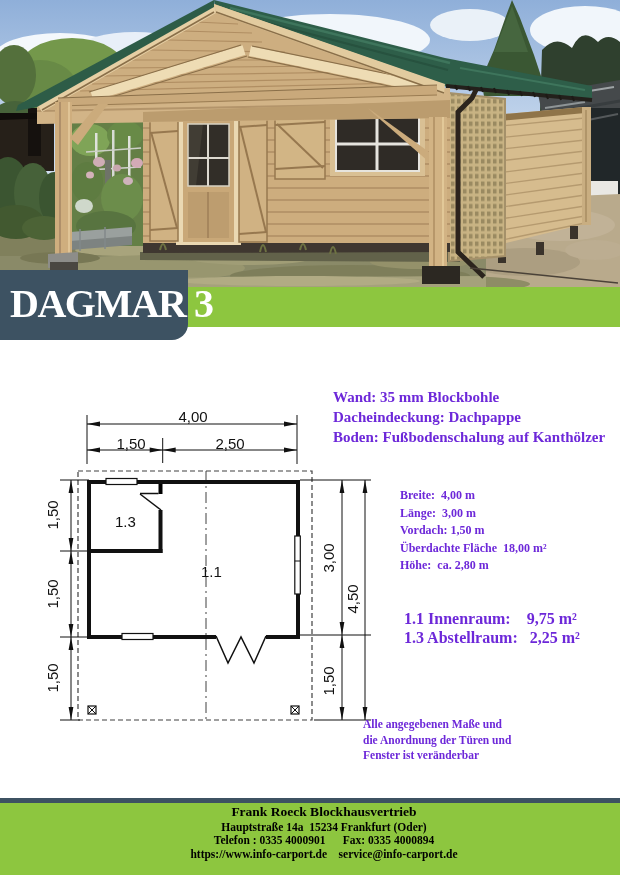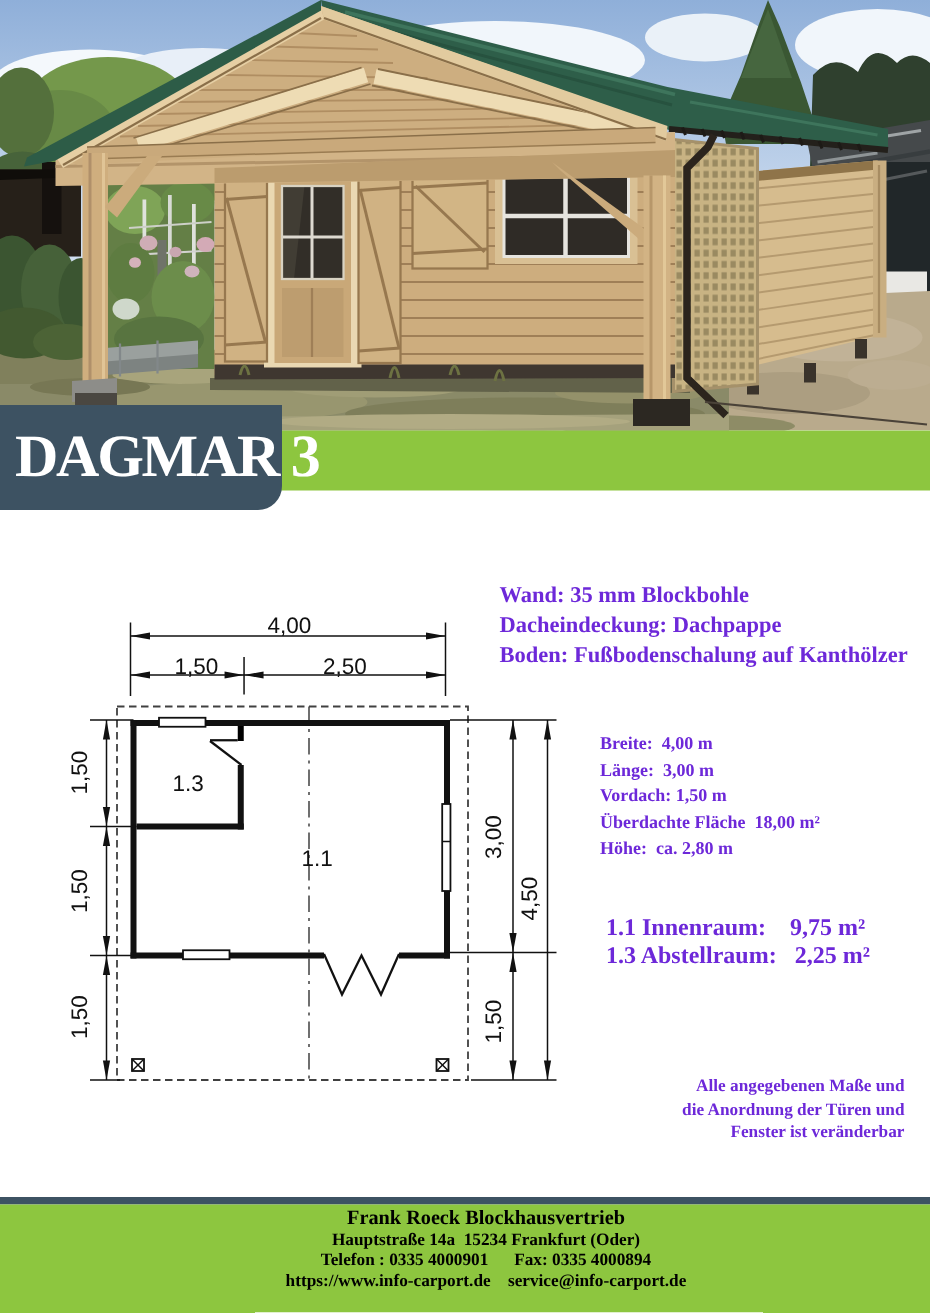--- a/index.html
+++ b/index.html
@@ -379,21 +379,21 @@
   Breite:&nbsp; 4,00 m<br>
   Länge:&nbsp; 3,00 m<br>
   Vordach: 1,50 m<br>
   Überdachte Fläche&nbsp; 18,00 m²<br>
   Höhe:&nbsp; ca. 2,80 m
 </div>
 <div class="abs spec" style="left:404px;top:576.5px;font-size:16px;line-height:19px;margin-top:32px;">
   1.1 Innenraum:&nbsp;&nbsp;&nbsp; 9,75 m²<br>
   1.3 Abstellraum:&nbsp;&nbsp; 2,25 m²
 </div>
-<div class="abs spec" style="left:363px;top:717px;width:240px;text-align:right;font-size:11.5px;line-height:15.5px;">
+<div class="abs spec" style="left:363px;top:717px;width:240px;text-align:left;font-size:11.5px;line-height:15.5px;">
   Alle angegebenen Maße und<br>
   die Anordnung der Türen und<br>
   Fenster ist veränderbar
 </div>
 
 <div id="footbar" class="abs"></div>
 <div id="footgreen" class="abs"></div>
 <div class="fl" style="top:804px;left:14px;font-size:13.5px;">Frank Roeck Blockhausvertrieb</div>
 <div class="fl" style="top:821px;left:14px;font-size:11.5px;">Hauptstraße 14a&nbsp; 15234 Frankfurt (Oder)</div>
 <div class="fl" style="top:834px;left:14px;font-size:11.5px;">Telefon : 0335 4000901&nbsp;&nbsp;&nbsp;&nbsp;&nbsp; Fax: 0335 4000894</div>

